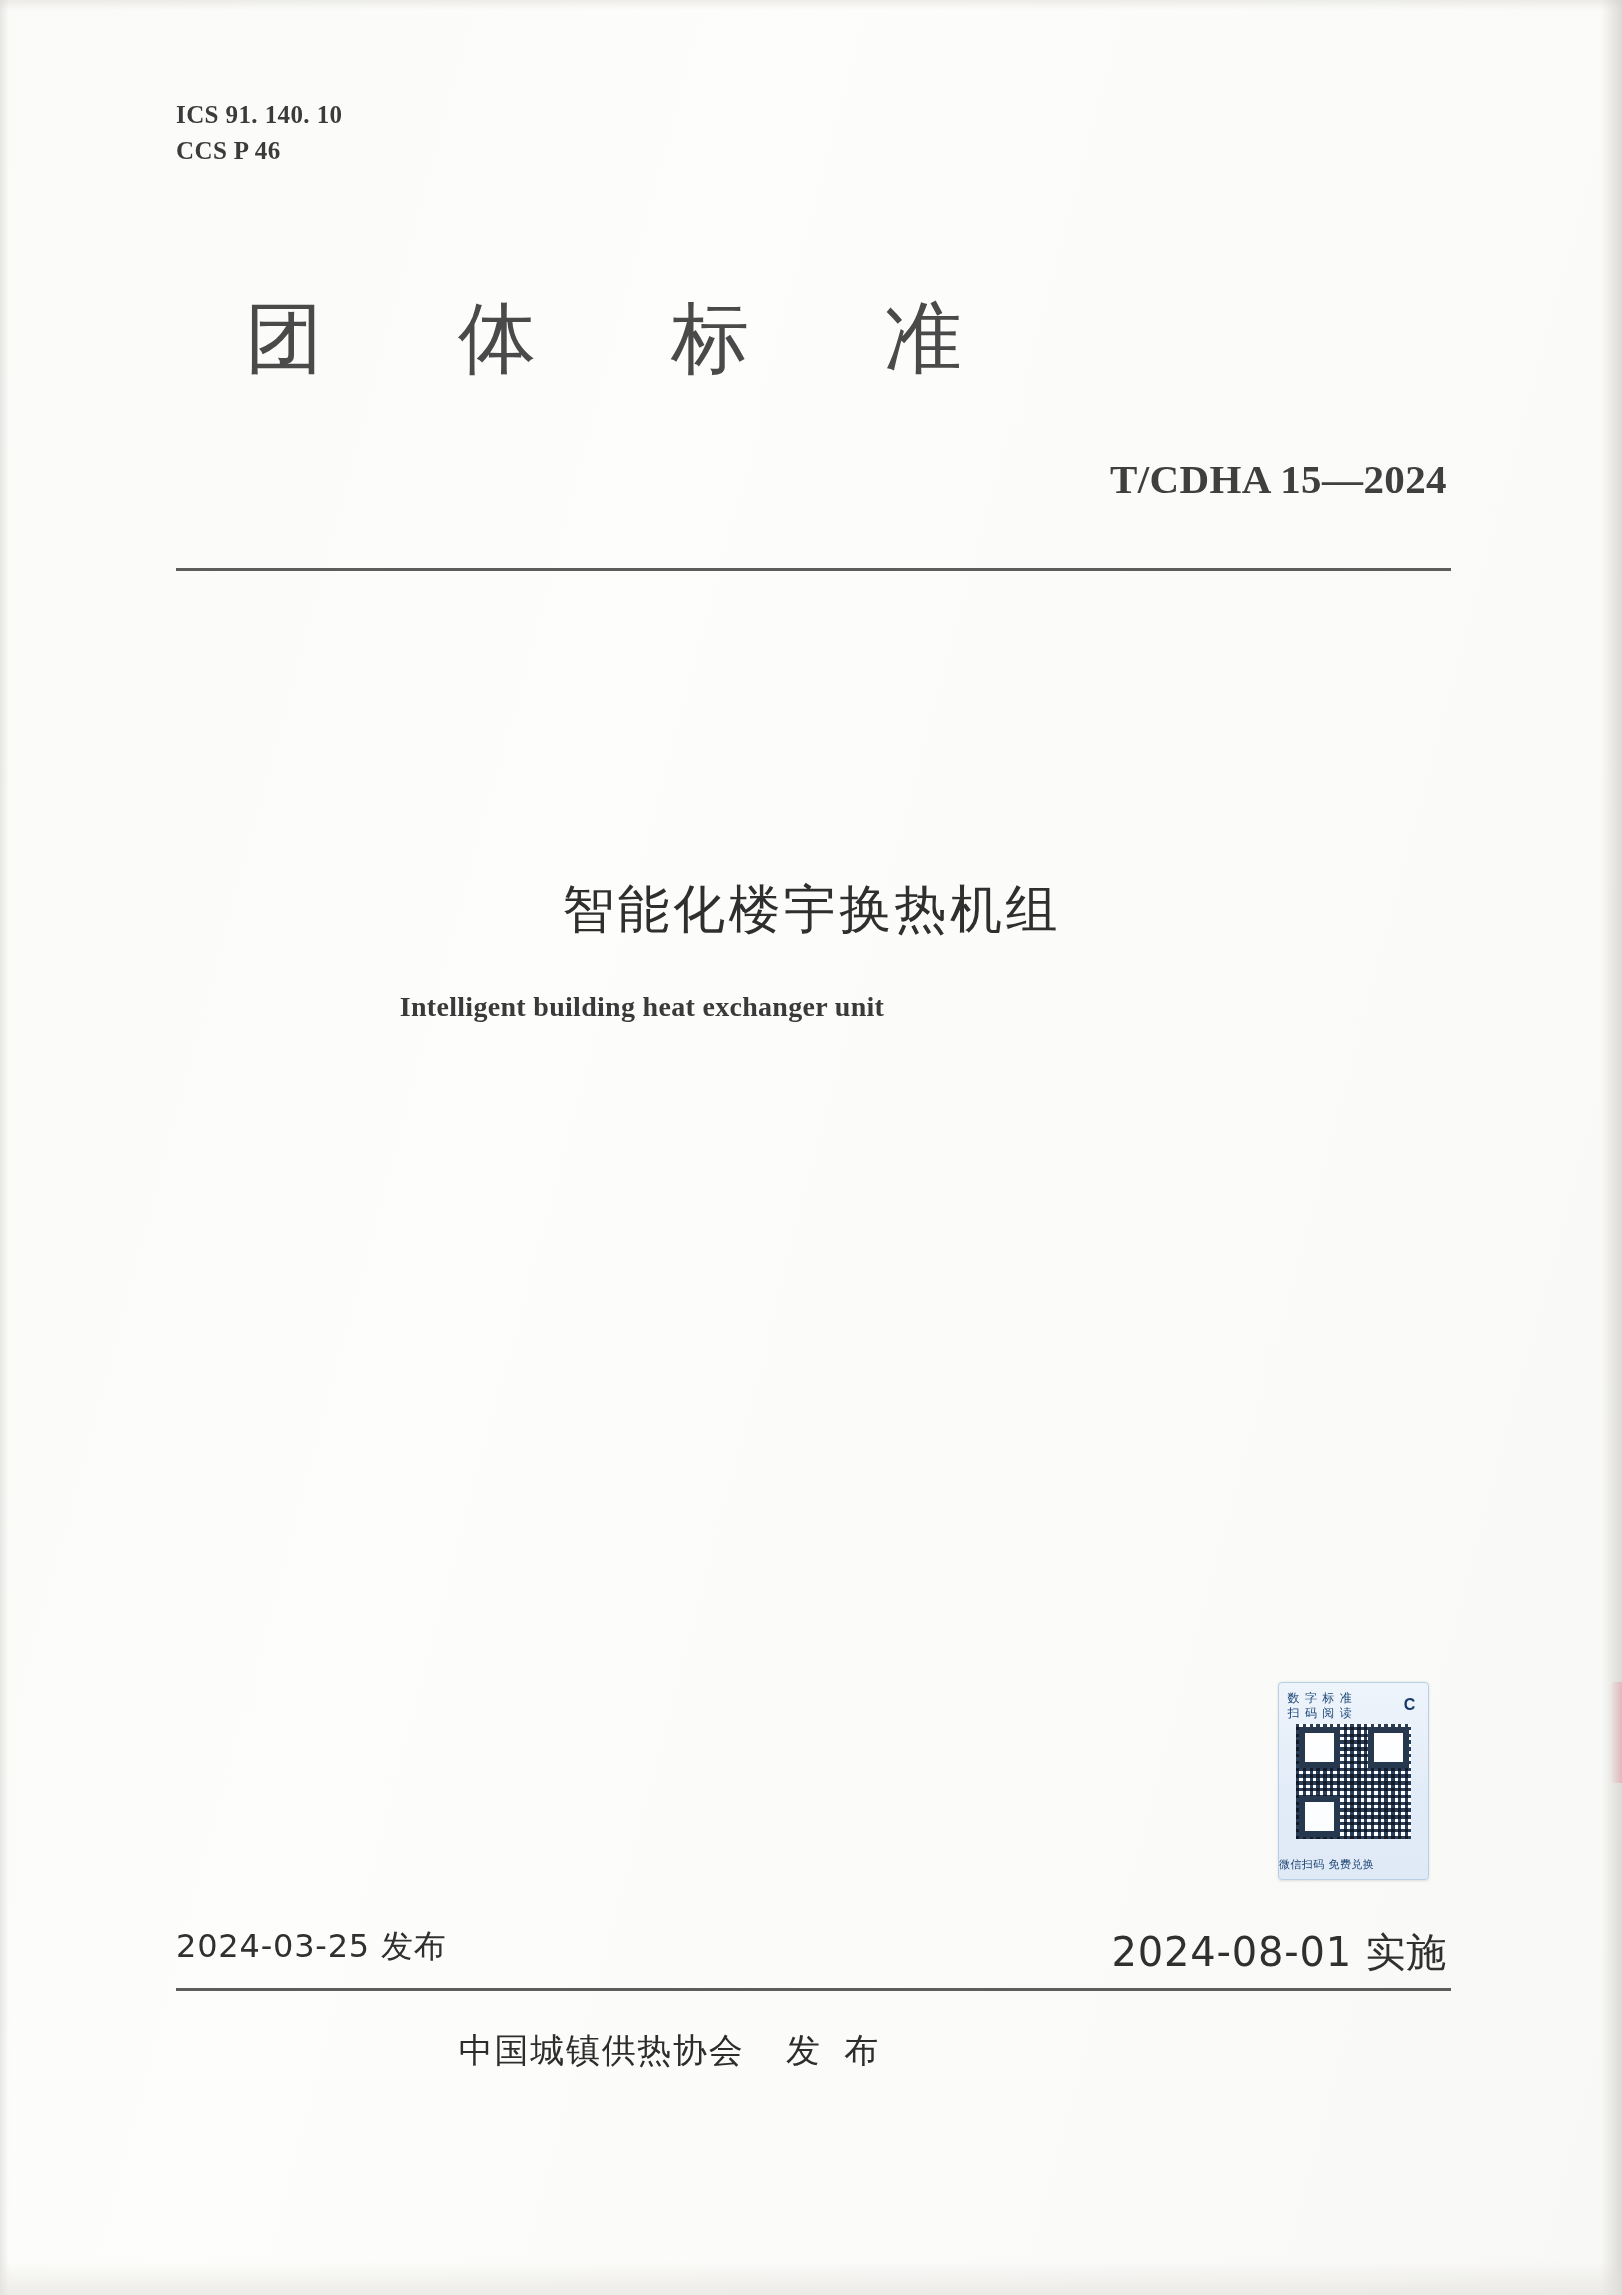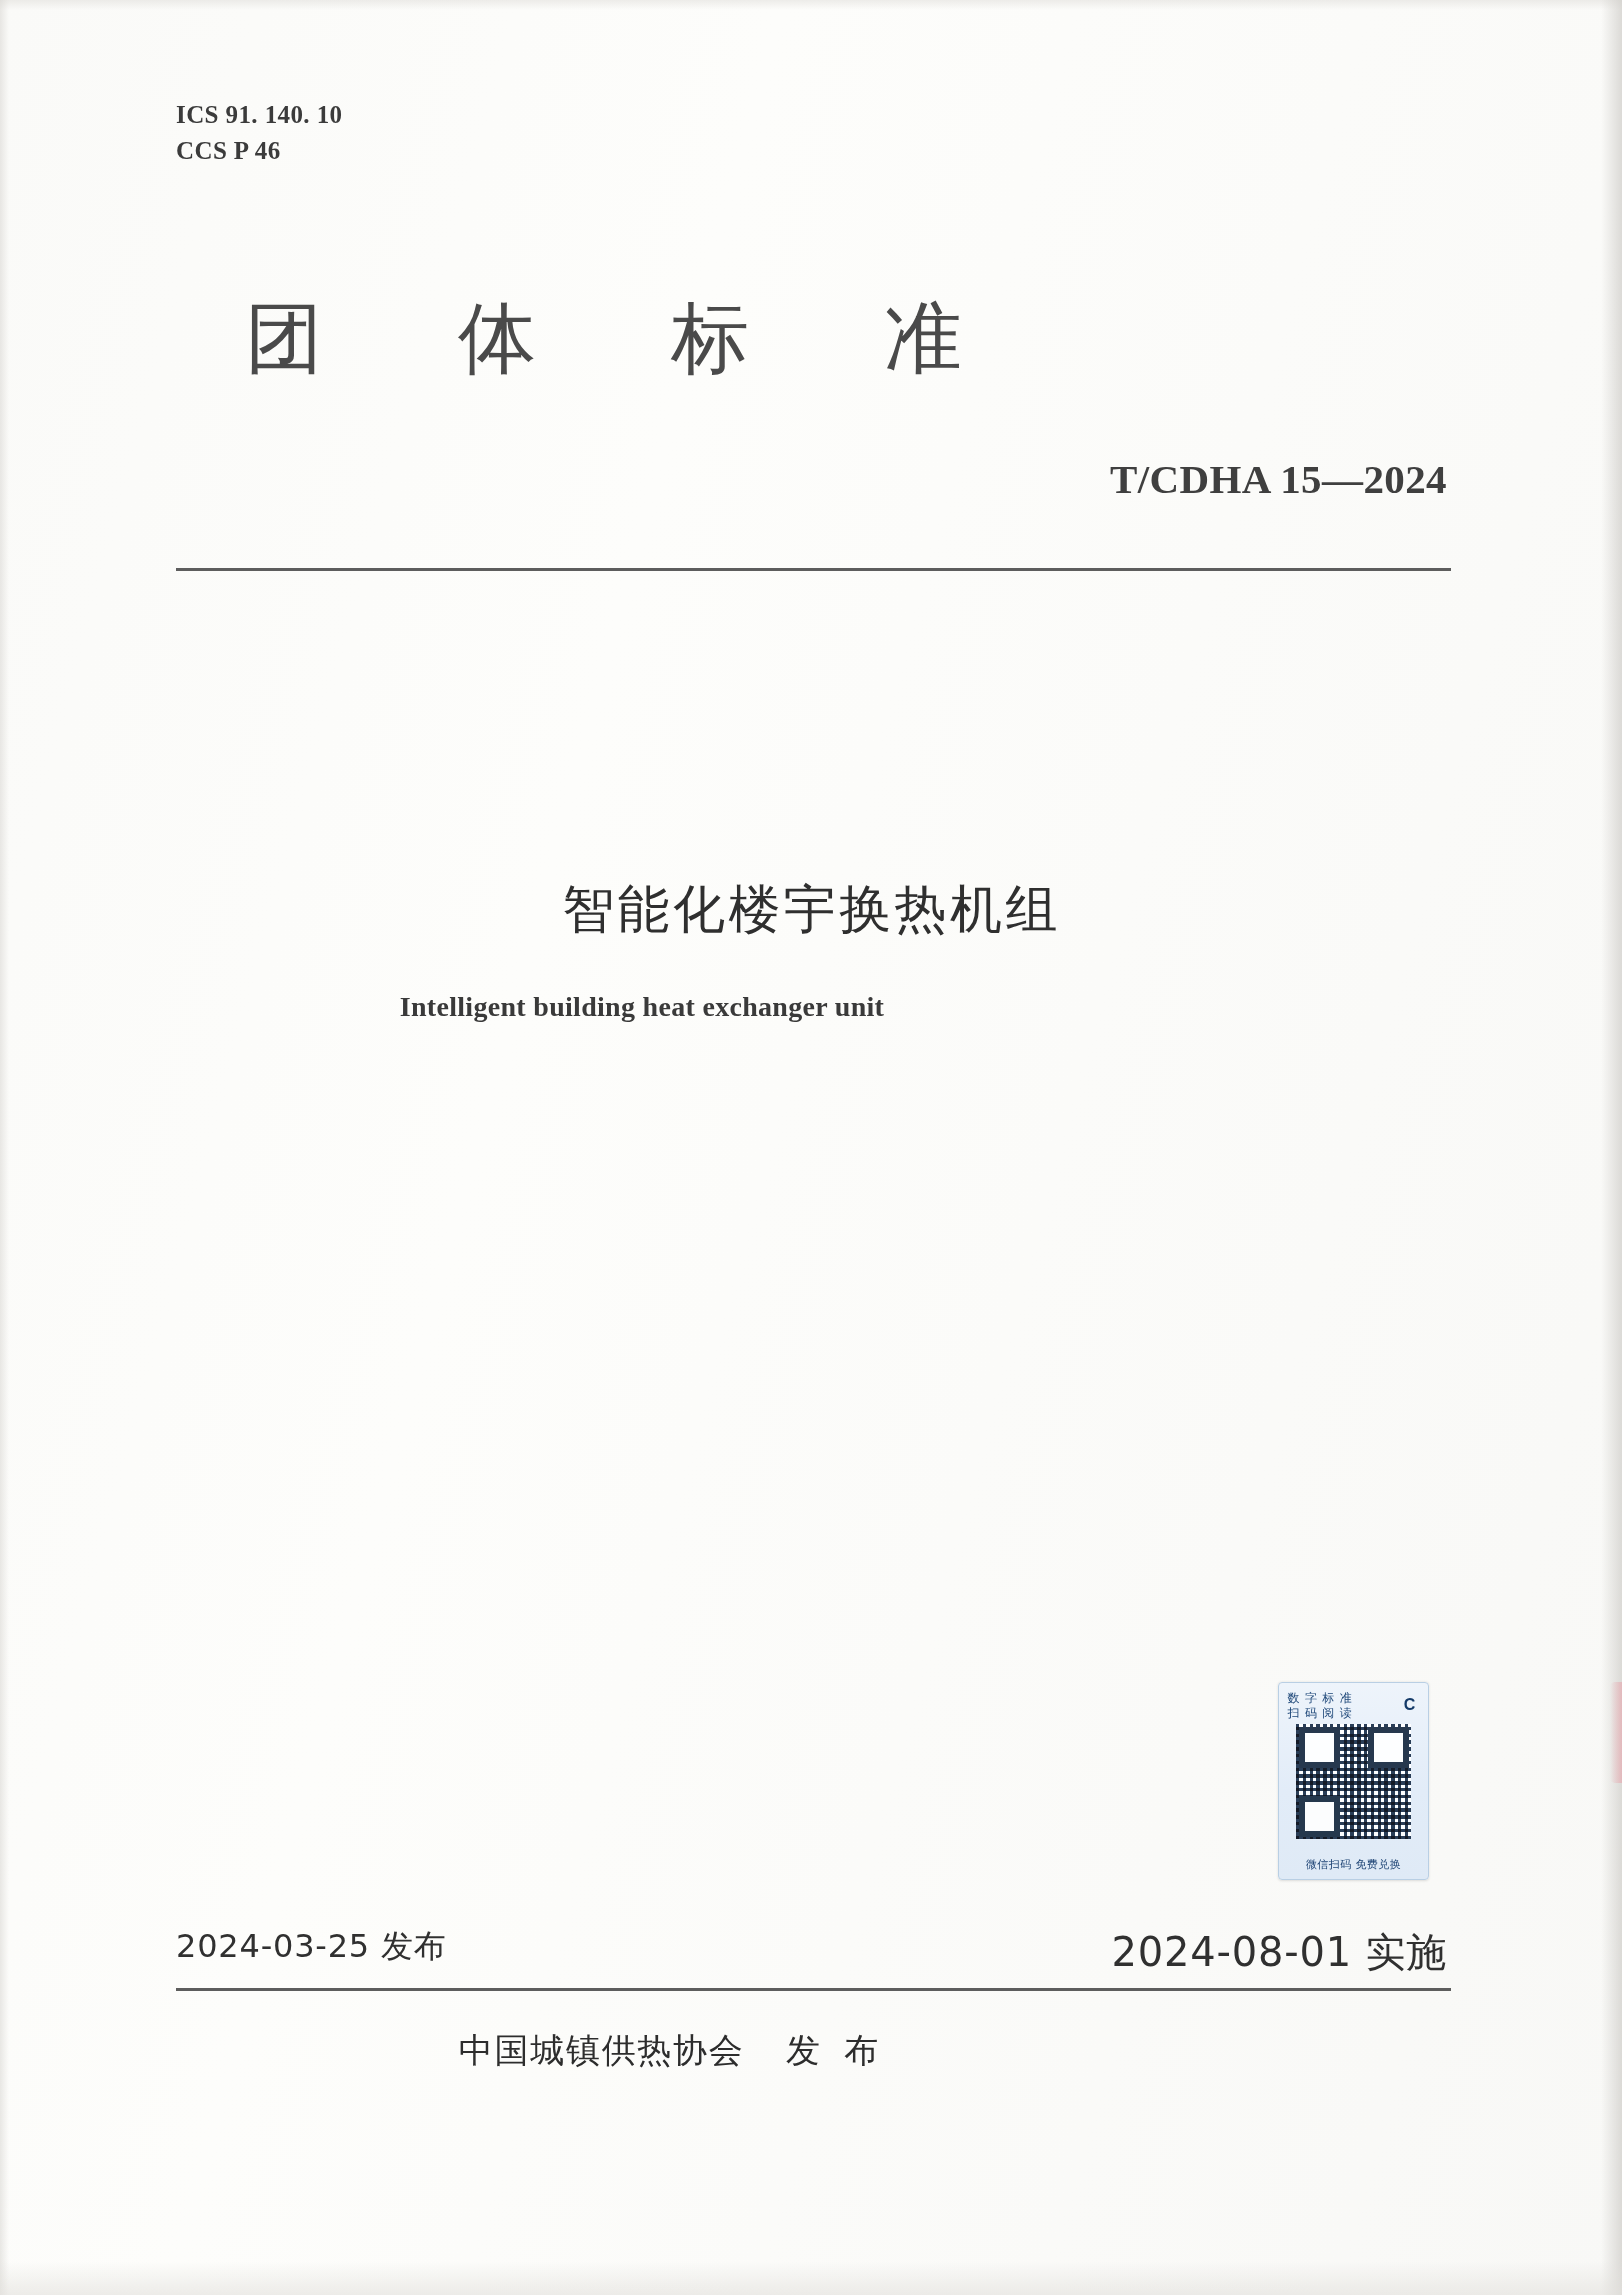--- a/index.html
+++ b/index.html
@@ -200,21 +200,20 @@
     left: 2.5px; bottom: 2.5px;
     width: 29px; height: 29px;
     border: 6px solid #16293f;
     background: #fff;
   }
   .sticker-foot {
     position: absolute;
     left: 0;
     bottom: 6.8px;
     width: 149px;
-    text-align: center;
     font-family: "DejaVu Sans", sans-serif;
     font-size: 11px;
     color: #1d4374;
     letter-spacing: 0.4px;
   }
 
   
   .date-left {
     position: absolute;
     left: 176px;

